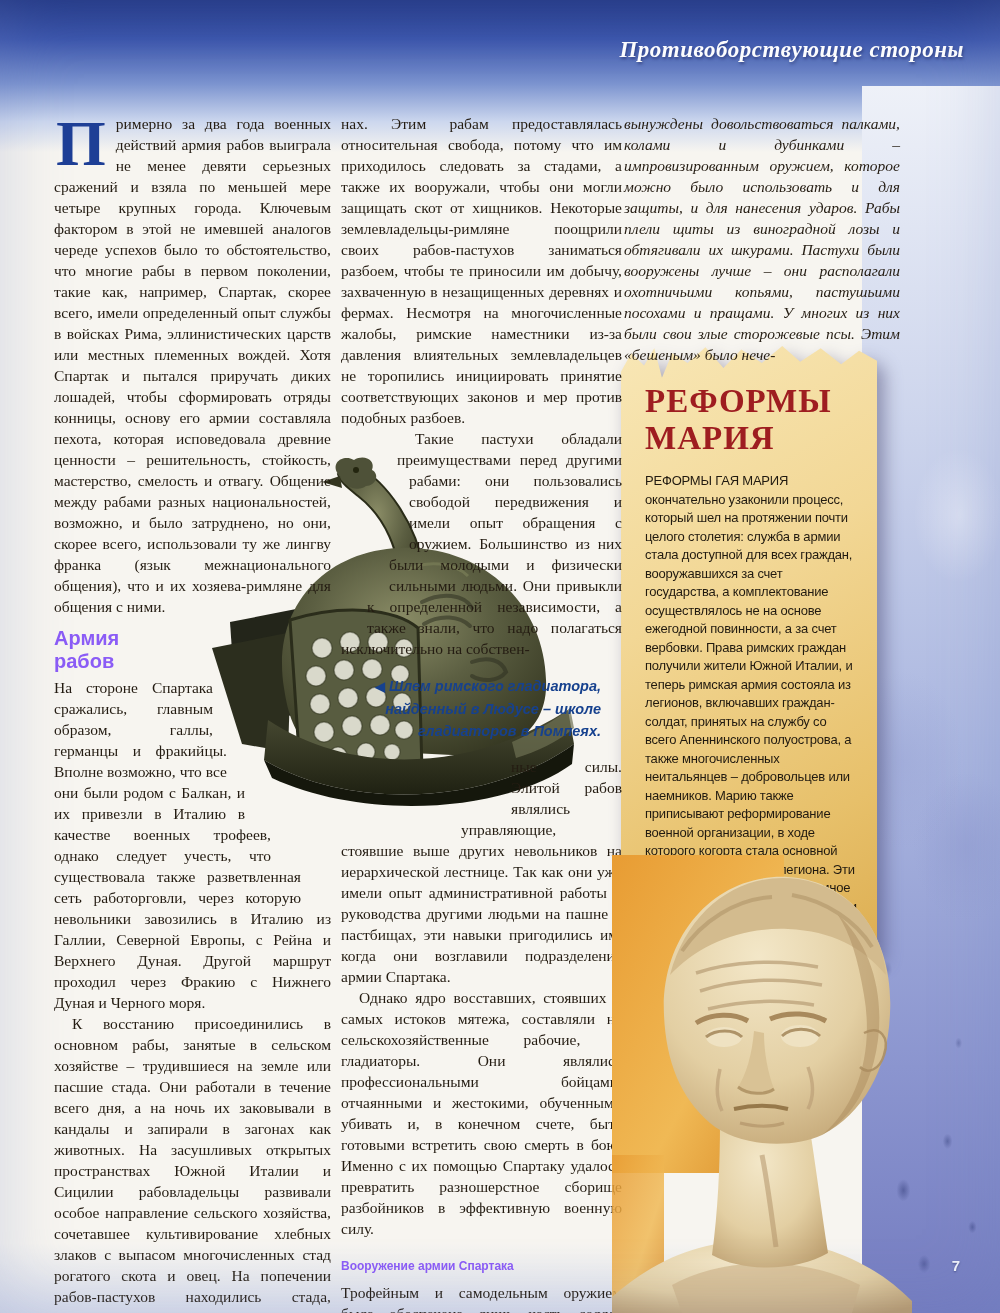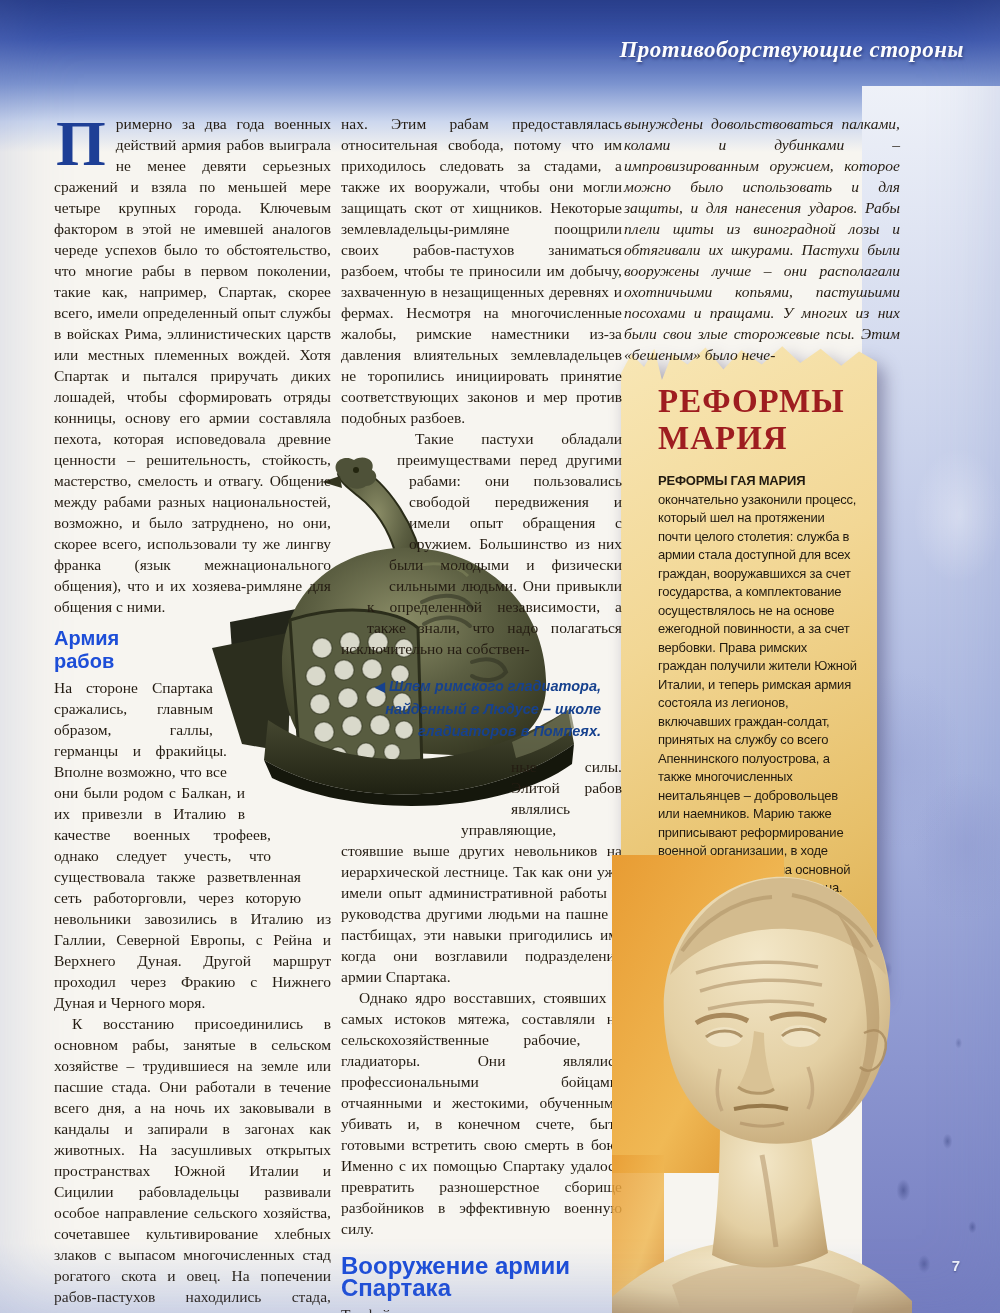--- a/index.html
+++ b/index.html
@@ -49,56 +49,56 @@
   .col p { margin:0; }
   .indent { text-indent:18px; }
 
   .dropcap {
     float:left; font:bold 64px/52px "Liberation Serif",serif;
     color:#1e3f96; margin:5px 10px 0 2px;
   }
 
   .subhead {
     font-family:"Liberation Sans",sans-serif; font-weight:bold;
-    color:#1d4ed8; text-align:left;
+    color:#8b5cf6; text-align:left;
   }
   .subhead-1 { font-size:20px; line-height:23px; max-width:95px; margin:10px 0 4px; }
-  .subhead-2 { font-size:24px; line-height:22px; margin:16px 0 5px; }
+  .subhead-2 { font-size:12px; line-height:22px; margin:16px 0 5px; }
 
   
   .sp-r { float:right; clear:right; }
   .sp-l { float:left;  clear:left;  }
 
   .caption {
     margin:16px 0 14px 30px; width:230px;
     font:italic bold 14.5px/22px "Liberation Sans",sans-serif;
     color:#16418e; text-align:right; clear:both;
   }
   .caption .marker { font-style:normal; font-size:13px; margin-right:4px; }
 
   .helmet { position:absolute; left:172px; top:452px; z-index:3; }
 
   .sidebar-wrap { position:absolute; left:621px; top:341px; width:256px; z-index:4;
     filter:drop-shadow(7px 9px 9px rgba(55,50,95,.45)); }
   .sidebar {
-    width:256px; min-height:528px; padding:42px 20px 20px 37px;
+    width:256px; min-height:528px; padding:42px 20px 20px 24px;
     background:linear-gradient(150deg,#f8e7b6 0%, #f2d795 40%, #e7c06a 78%, #ddae52 100%);
     clip-path:polygon(0 5%, 4% 2%, 9% 4%, 13% 1.2%, 16% 6%, 20% 2%, 26% 3.6%, 33% 1%,
       40% 4.4%, 47% 1.4%, 55% 3.6%, 63% 0.8%, 70% 3.4%, 78% 1.2%, 86% 3.8%, 93% 1.6%,
       100% 3.2%, 100% 100%, 0 100%);
   }
   .sidebar-title {
     font:bold 33px/37px "Liberation Serif",serif; color:#9e1d20;
     letter-spacing:1px; max-width:190px; margin-bottom:15px;
   }
   .sidebar-body {
     font-family:"Liberation Sans",sans-serif; font-size:13px; line-height:18.5px;
     color:#211a10; letter-spacing:-0.2px; text-align:left;
   }
-  .sidebar-lead { font-weight:bold; }
+  .sidebar-lead { font-weight:normal; }
 
   .bust { position:absolute; left:612px; top:855px; z-index:6; }
 
   .page-number {
     position:absolute; right:40px; bottom:40px; z-index:8;
     font:bold 15px/1 "Liberation Sans",sans-serif; color:#f2f4fb;
     text-shadow:0 1px 2px rgba(30,40,90,.5);
   }
 </style>
 </head>

